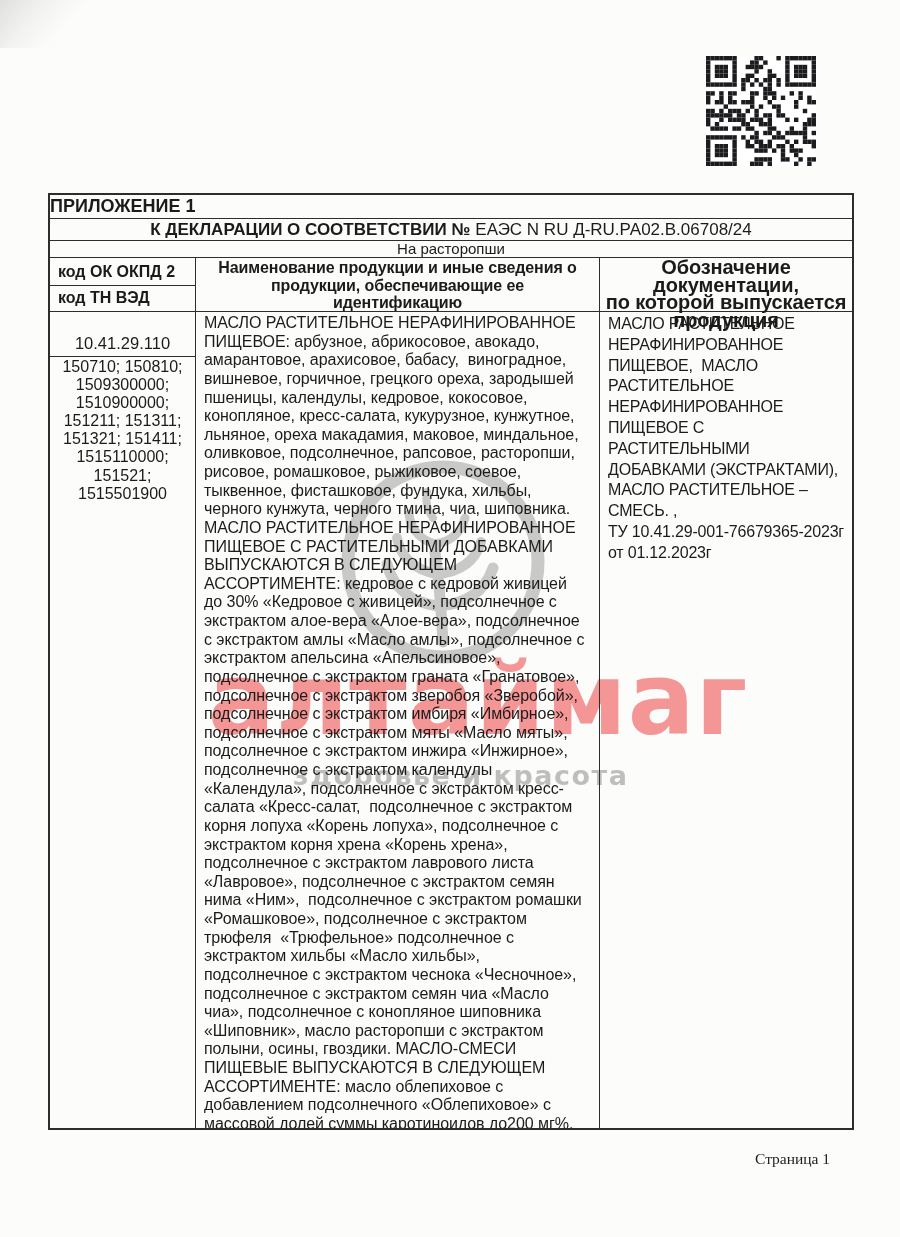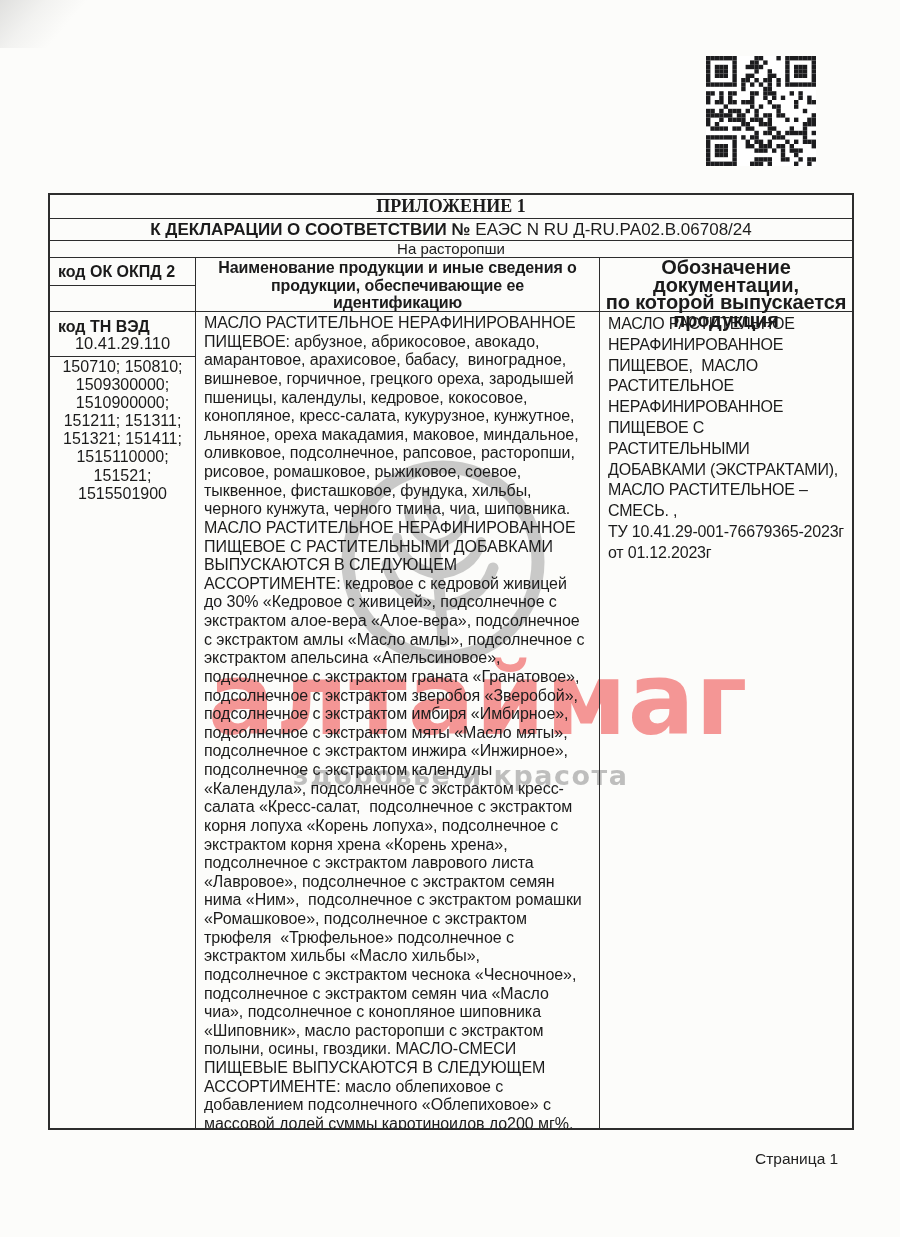--- a/index.html
+++ b/index.html
@@ -36,44 +36,44 @@
     font-size:27px;font-weight:600;letter-spacing:1.5px;
     color:#8d8d8d;opacity:.55;white-space:pre;
   }
 
   
   .doc-table{
     position:absolute;left:48px;top:193px;width:806px;
     border:2px solid #2d2d2d;background:transparent;
     box-sizing:border-box;
   }
-  .r1{height:23px;line-height:23px;text-align:center;font-weight:bold;font-size:18px;border-bottom:1.5px solid #2d2d2d;font-family:Liberation Serif, serif;}
+  .r1{height:23px;line-height:23px;font-weight:bold;font-size:18px;border-bottom:1.5px solid #2d2d2d;}
   .r2{height:21px;line-height:21px;text-align:center;font-size:17px;border-bottom:1.5px solid #2d2d2d;white-space:nowrap;}
   .r2 .b{font-weight:bold;margin-right:5px;}
   .r3{height:16px;line-height:16px;text-align:center;font-size:15px;border-bottom:1.5px solid #2d2d2d;}
 
   .hdr-row{display:grid;grid-template-columns:146px 404px 1fr;border-bottom:1.5px solid #2d2d2d;height:53px;}
-  .c1h{border-right:1.5px solid #2d2d2d;display:flex;flex-direction:column;gap:29px;}
+  .c1h{border-right:1.5px solid #2d2d2d;display:flex;flex-direction:column;}
   .c1h-top{height:27px;line-height:27px;border-bottom:1.5px solid #2d2d2d;font-weight:bold;font-size:16px;padding-left:8px;}
   .c1h-bot{flex:1;line-height:24px;font-weight:bold;font-size:16px;padding-left:8px;}
   .c2h{border-right:1.5px solid #2d2d2d;font-weight:bold;font-size:16px;line-height:17.6px;text-align:center;white-space:pre-line;padding-top:1px;letter-spacing:-0.1px;}
   .c3h{font-weight:bold;font-size:20px;line-height:17.6px;text-align:center;white-space:pre-line;padding-top:1px;letter-spacing:-0.1px;}
 
   .body-row{display:grid;grid-template-columns:146px 404px 1fr;height:816px;}
   .c1b{border-right:1.5px solid #2d2d2d;text-align:center;overflow:hidden;}
   .okpd{height:25px;line-height:25px;font-size:16.5px;border-bottom:1.5px solid #2d2d2d;margin-top:19px;}
   .tnved{padding-top:1px;}
   .tnved .line{line-height:18.1px;font-size:16px;white-space:pre;}
   .c2b{border-right:1.5px solid #2d2d2d;padding:2px 4px 0 8px;overflow:hidden;}
   .c2b .line{line-height:18.62px;font-size:16px;white-space:pre;letter-spacing:-0.05px;}
   .c3b{padding:2px 2px 0 8px;overflow:hidden;}
   .c3b .line{line-height:20.8px;font-size:16px;white-space:pre;letter-spacing:-0.2px;}
 
   .footer{
-    position:absolute;left:755px;top:1150px;font-size:15.5px;color:#222;
+    position:absolute;left:755px;top:1150px;font-size:15.5px;color:#222;font-family:Liberation Serif, serif;
   }
 </style>
 </head>
 <body>
 
 <div class="page">
 
   <div class="corner-smudge"></div>
 
   <svg id="qr" class="qr" viewBox="0 0 110 110">

